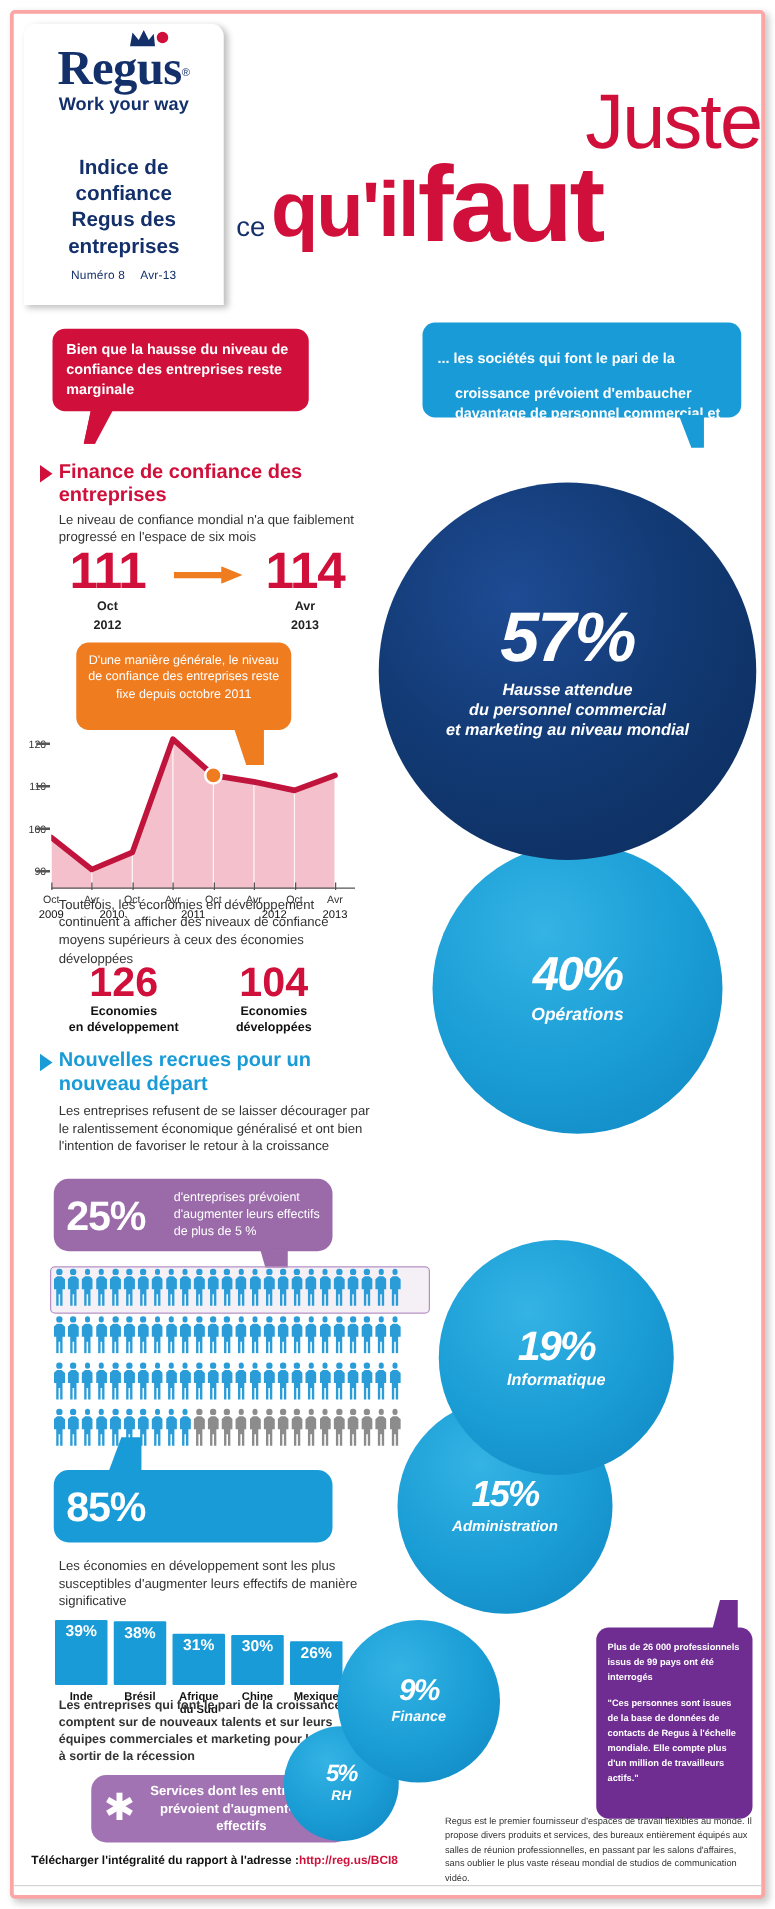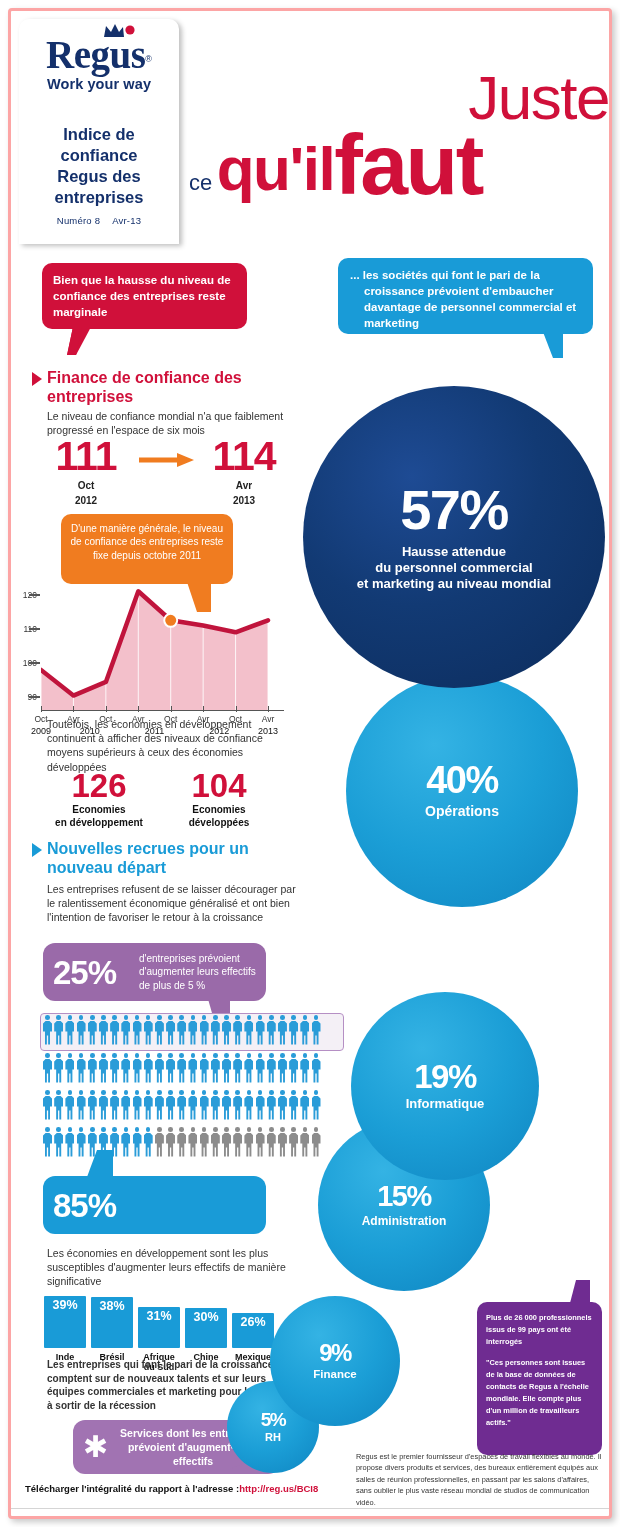--- a/index.html
+++ b/index.html
@@ -97,21 +97,21 @@
     border-top: 28px solid #d0103a;
     border-bottom: 0;
     transform: skewX(-12deg);
   }
 
   #bubble-blue {
     left: 327px; top: 247px; width: 255px; height: 76px;
     background: #199bd7; padding: 10px 12px;
     font-size: 11.5px; line-height: 1.38;
   }
-  #bubble-blue .txt { text-indent: 0; }
+  #bubble-blue .txt { text-indent: 0; margin-top: 12px; }
   #bubble-blue .ind { padding-left: 14px; display:block; }
   #bubble-blue .tail {
     right: 30px; top: 74px;
     border-right: 10px solid #199bd7;
     border-left: 10px solid transparent;
     border-top: 26px solid #199bd7;
   }
 
   #bubble-orange {
     left: 50px; top: 503px; width: 172px; height: 70px;
@@ -275,21 +275,21 @@
     display:flex; align-items:flex-start; justify-content:center;
     padding-top: 2px; border-radius: 1px;
   }
   .bar-lab {
     font-size: 9px; font-weight:bold; color:#111; margin-top:4px; line-height:1.15;
   }
 
   
   .circ {
     position:absolute; border-radius:50%; color:#fff; text-align:center;
-    display:flex; flex-direction:column; align-items:center; justify-content:center;
+    display:flex; flex-direction:column; align-items:center; justify-content:center;font-style:italic;
   }
   .circ .cnum { font-weight:bold; line-height:1; letter-spacing:-1.5px; }
   .circ .clab { font-weight:bold; line-height:1.25; }
 
   #circ-57 {
     left: 292px; top: 375px; width: 302px; height: 302px;
     background: radial-gradient(circle at 36% 30%, #1e4b94 0%, #123a74 45%, #0c2c5c 100%);
     z-index: 4;
   }
   #circ-57 .cnum { font-size: 56px; margin-bottom: 6px; }

